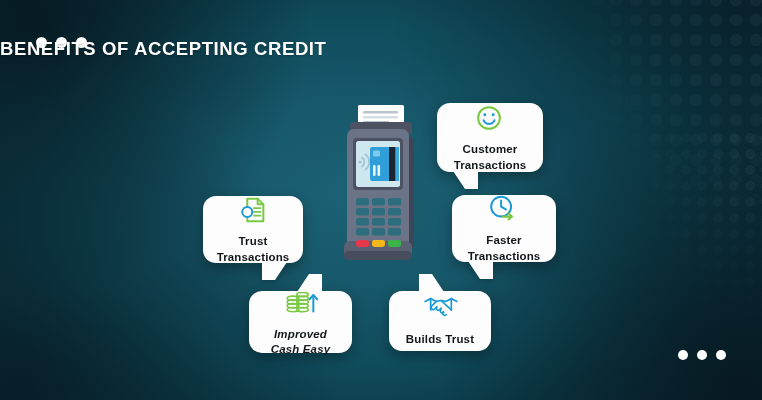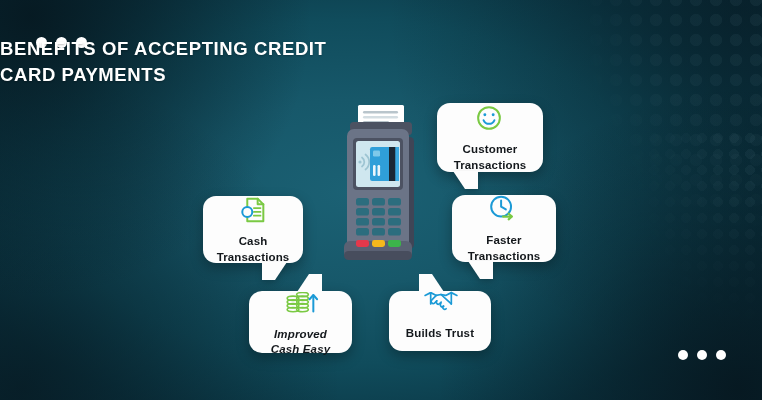--- a/index.html
+++ b/index.html
@@ -96,21 +96,21 @@
     border-bottom:18px solid #fdfdfd;border-top:0;}
   .tail.tl{ left:30px;top:-17px;
     border-right:12px solid transparent;border-left:13px solid #fdfdfd;
     border-bottom:18px solid #fdfdfd;border-top:0;}
 
   #card-increased-sales   {left:213px;top:106px;width:112px;height:62px;}
   #card-customer-conv     {left:437px;top:103px;width:106px;height:69px;}
   #card-easy-trans        {left:203px;top:196px;width:100px;height:67px;}
   #card-faster-trans      {left:452px;top:195px;width:104px;height:67px;align-items:center;}
   #card-improved-cash     {left:249px;top:291px;width:103px;height:62px;font-style:italic;}
-  #card-builds-trust      {left:389px;top:291px;width:102px;height:60px;justify-content:flex-end;}
+  #card-builds-trust      {left:389px;top:291px;width:102px;height:60px;}
 
   
   .terminal{position:absolute;left:336px;top:103px;width:90px;height:175px;}
 </style>
 </head>
 <body>
 
 <div class="stage">
 
   <div class="halftone"></div>
@@ -123,21 +123,20 @@
     <i></i>
   </div>
   <div class="dots br">
     <i></i>
     <i></i>
     <i></i>
   </div>
 
   <div class="title">
     <div>BENEFITS OF ACCEPTING CREDIT</div>
-    <div>CARD PAYMENTS</div>
   </div>
 
   <div class="terminal">
     <svg viewBox="0 0 90 175" width="90" height="175">
 
       <g>
         <rect x="22" y="2" width="46" height="23" rx="1.5" fill="#ffffff"></rect>
         <rect x="27" y="8" width="35" height="2.4" rx="1.2" fill="#b9c5cc"></rect>
         <rect x="27" y="13" width="35" height="2.4" rx="1.2" fill="#d3dde2"></rect>
         <rect x="27" y="18" width="26" height="2.4" rx="1.2" fill="#b9c5cc"></rect>
@@ -211,21 +210,21 @@
   <div class="card" id="card-easy-trans">
     <span class="ico">
       <svg viewBox="0 0 36 36" width="34" height="34" fill="none" stroke-linecap="round" stroke-linejoin="round">
         <path d="M13 6h11l6 6v18H13z" stroke="#7ac943" stroke-width="2.1"></path>
         <path d="M24 6v6h6" stroke="#7ac943" stroke-width="2.1"></path>
         <path d="M20 16h7M20 20h7M20 24h7" stroke="#7ac943" stroke-width="1.9"></path>
         <circle cx="13" cy="20" r="5.3" stroke="#1b9ad6" stroke-width="2.1" fill="#fdfdfd"></circle>
       </svg>
     </span>
     <span class="lbl">
-      <span>Cash</span><br>
+      <span>Trust</span><br>
       <span>Transactions</span>
     </span>
     <span class="tail br"></span>
   </div>
 
   <div class="card" id="card-faster-trans">
     <span class="ico">
       <svg viewBox="0 0 36 36" width="34" height="34" fill="none" stroke-linecap="round" stroke-linejoin="round">
         <circle cx="16" cy="15.5" r="10.5" stroke="#1b9ad6" stroke-width="2.1"></circle>
         <path d="M16 9v6.5l5 3" stroke="#1b9ad6" stroke-width="2.1"></path>

